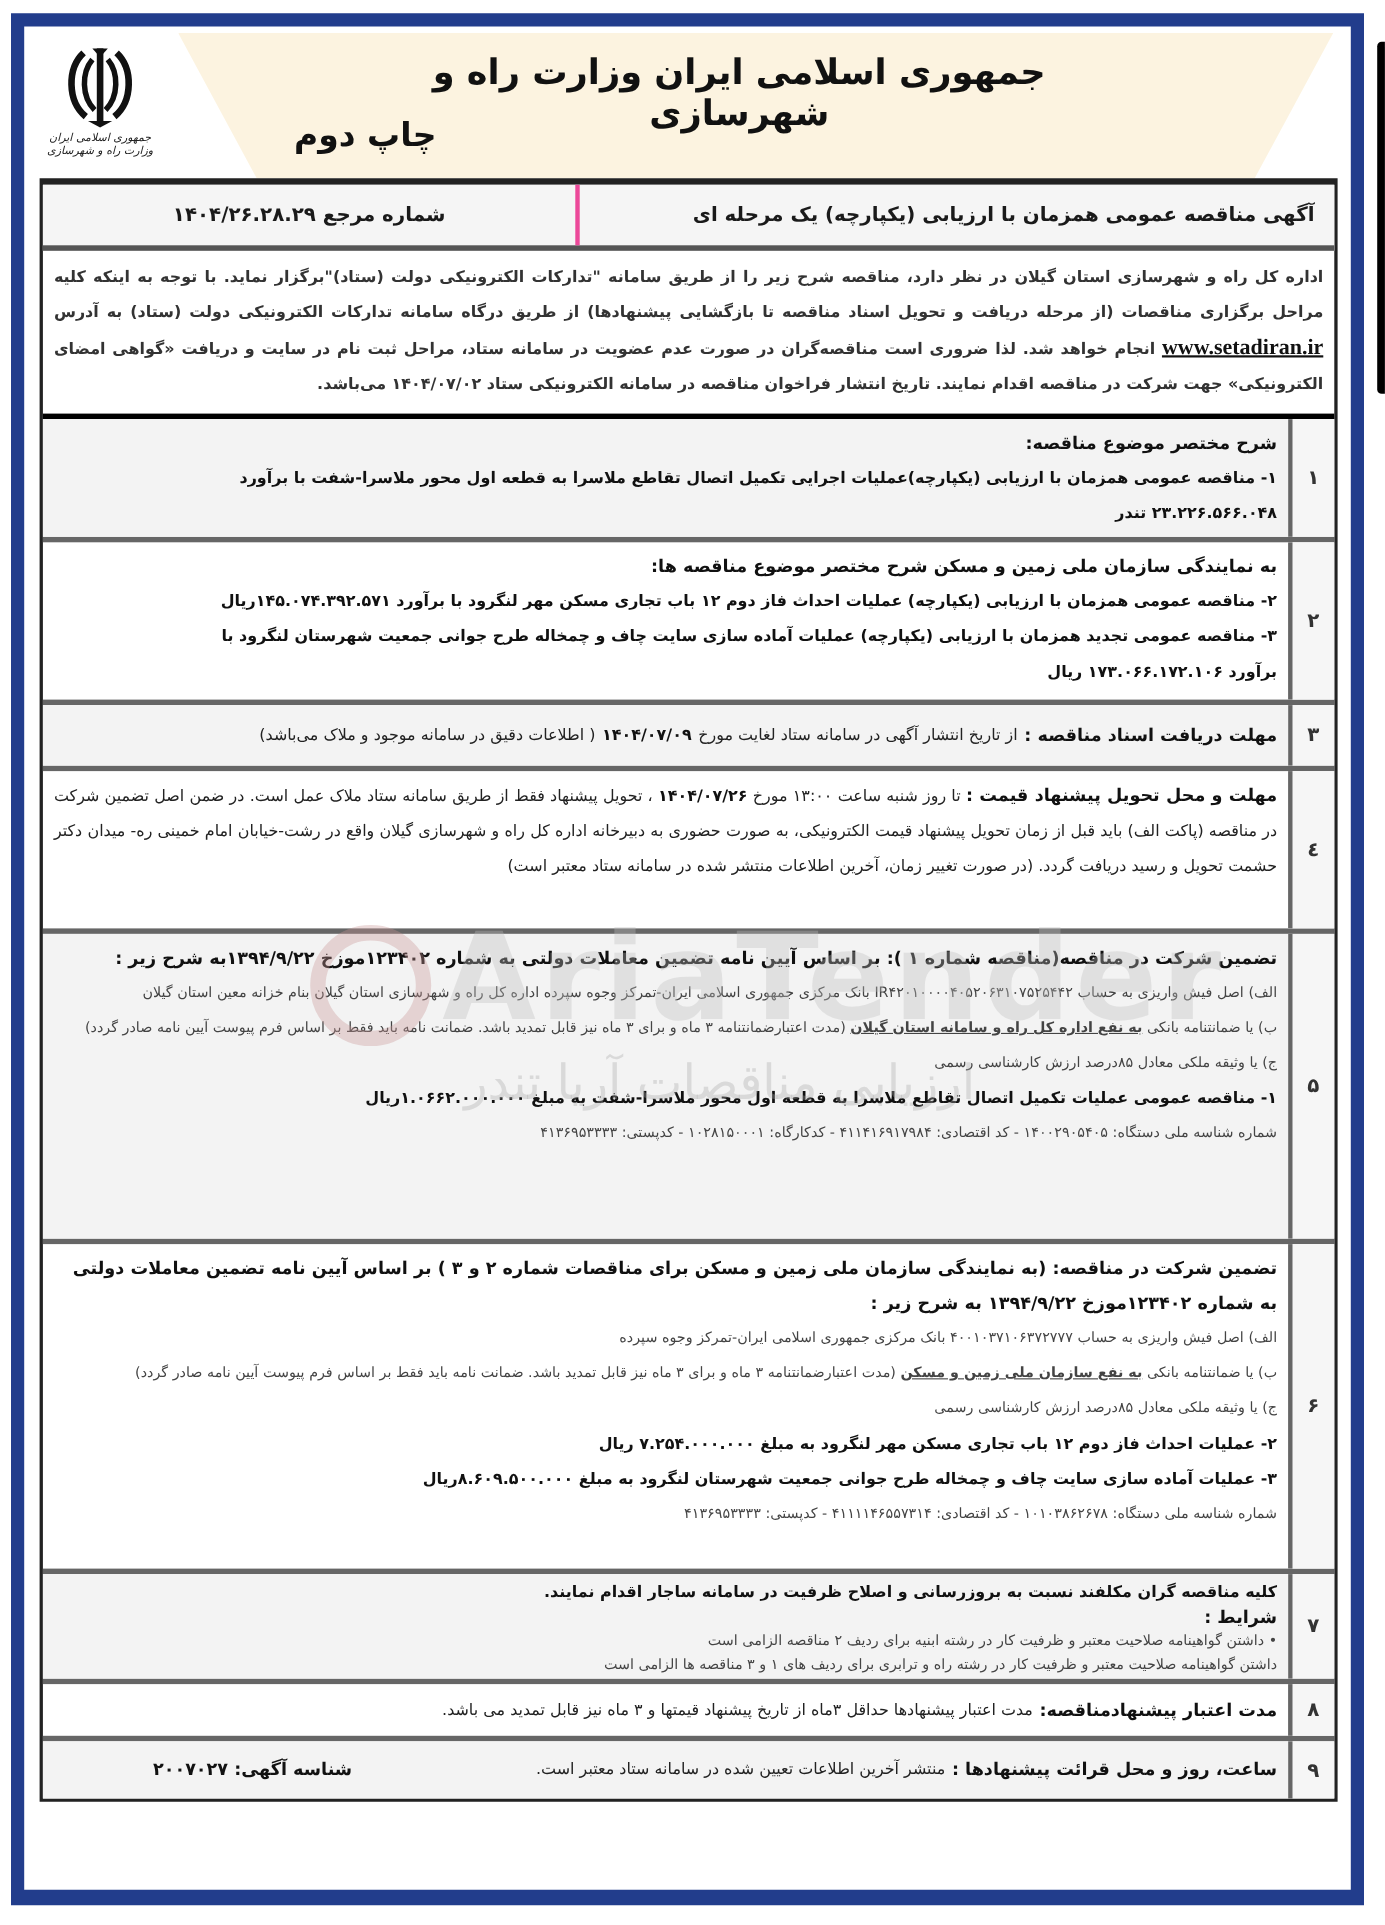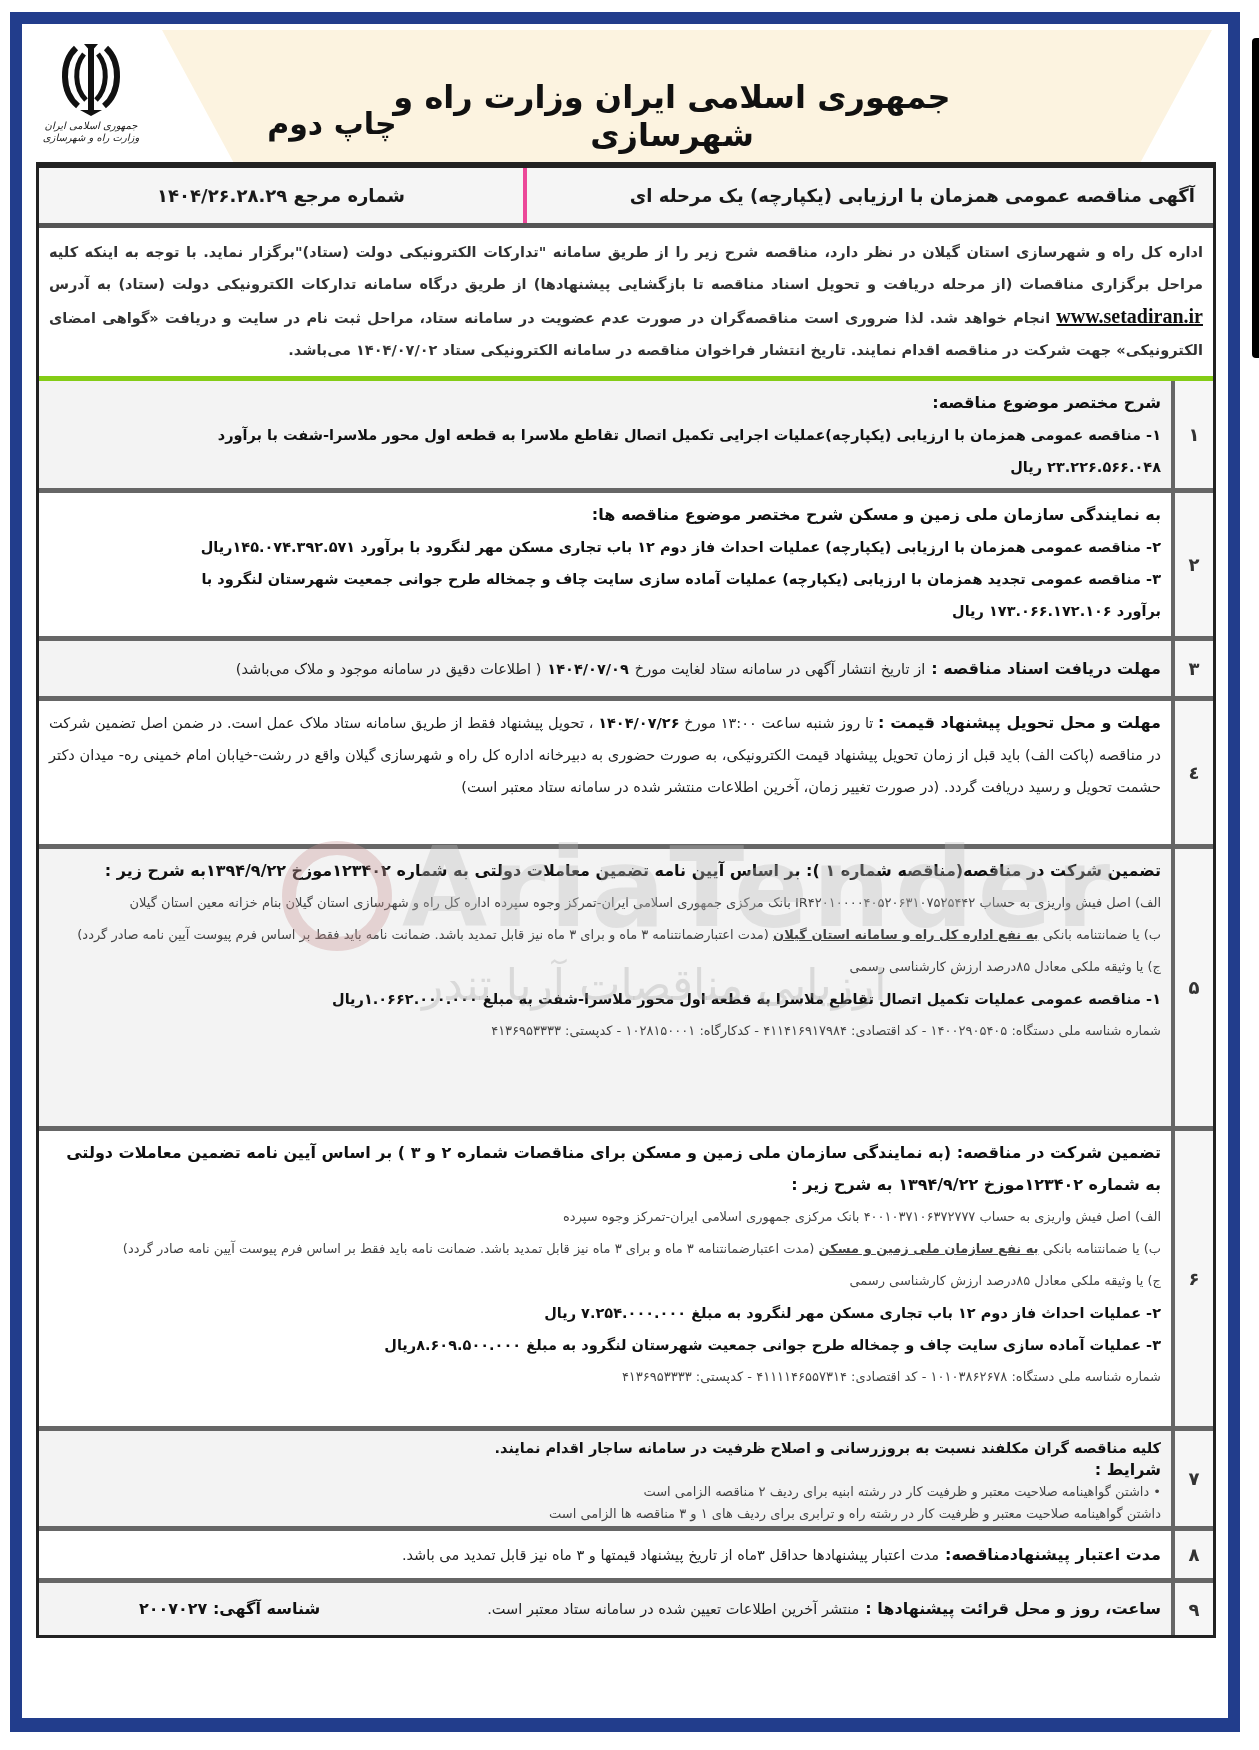--- a/index.html
+++ b/index.html
@@ -20,21 +20,21 @@
     .header-band {
       position: absolute; left: 140px; top: 6px; width: 1050px; height: 136px;
       background: #fcf3e0;
       clip-path: polygon(0 0, 100% 0, 93% 100%, 7% 100%);
     }
     .logo { position: absolute; left: 14px; top: 16px; width: 110px; height: 120px; text-align: center; }
     .logo svg { display: block; margin: 0 auto; }
     .logo-caption { font-size: 10px; line-height: 12px; color: #222; font-style: italic; }
     .title-1 {
       position: absolute; left: 330px; top: 22px; width: 640px; text-align: center; direction: rtl;
-      font-family: "DejaVu Sans", sans-serif; font-weight: bold; font-size: 32px; color: #111; margin-top: 32px;
+      font-family: "DejaVu Sans", sans-serif; font-weight: bold; font-size: 32px; color: #111;
     }
     .title-2 {
       position: absolute; left: 560px; top: 82px; width: 470px; text-align: right; direction: rtl;
       font-weight: bold; font-size: 30px; color: #111;
     }
     .title-print {
       position: absolute; left: 230px; top: 82px; width: 160px; text-align: center; direction: rtl;
       font-weight: bold; font-size: 30px; color: #111;
     }
 
@@ -44,21 +44,21 @@
       border: 3px solid #222; border-top: 6px solid #222;
       background: #fff; direction: rtl;
     }
     .head-row { display: flex; height: 60px; border-bottom: 5px solid #555; background: #f5f5f5; }
     .head-cell {
       display: flex; align-items: center; padding: 14px 18px; font-weight: bold; font-size: 18px;
     }
     .head-cell.title { width: 690px; border-left: 4px solid #ec4899; }
     .head-cell.ref { flex: 1; justify-content: center; }
 
-    .intro { padding: 8px 10px 10px; font-size: 14.5px; line-height: 32px; text-align: justify; border-bottom: 5px solid #84cc16; font-weight: bold; color: #333; }
+    .intro { padding: 8px 10px 10px; font-size: 14.5px; line-height: 32px; text-align: justify; border-bottom: 5px solid #000000; font-weight: bold; color: #333; }
     .intro .url { text-decoration: underline; font-family: "Liberation Serif", serif; font-size: 20px; color: #111; }
 
     .row { display: flex; border-bottom: 5px solid #666; }
     .row:last-child { border-bottom: none; }
     .num {
       width: 42px; flex: 0 0 42px; border-left: 4px solid #666; display: flex;
       align-items: center; justify-content: center; font-weight: bold; font-size: 18px; color: #333; background: #f6f6f6;
     }
     .content { flex: 1; padding: 6px 10px; font-size: 14.5px; line-height: 32px; color: #222; }
     .content.gray { background: #f3f3f3; }
@@ -117,21 +117,21 @@
       <span>اداره کل راه و شهرسازی استان گیلان در نظر دارد، مناقصه شرح زیر را از طریق سامانه "تدارکات الکترونیکی دولت (ستاد)"برگزار نماید. با توجه به اینکه کلیه مراحل برگزاری مناقصات (از مرحله دریافت و تحویل اسناد مناقصه تا بازگشایی پیشنهادها) از طریق درگاه سامانه تدارکات الکترونیکی دولت (ستاد) به آدرس</span>
       <span class="url">www.setadiran.ir</span>
       <span>انجام خواهد شد. لذا ضروری است مناقصه‌گران در صورت عدم عضویت در سامانه ستاد، مراحل ثبت نام در سایت و دریافت «گواهی امضای الکترونیکی» جهت شرکت در مناقصه اقدام نمایند. تاریخ انتشار فراخوان مناقصه در سامانه الکترونیکی ستاد ۱۴۰۴/۰۷/۰۲ می‌باشد.</span>
     </div>
 
     <div class="row" style="height:112px">
       <div class="num">۱</div>
       <div class="content gray">
         <span class="line lbl">شرح مختصر موضوع مناقصه:</span>
         <span class="line b">۱- مناقصه عمومی همزمان با ارزیابی (یکپارچه)عملیات اجرایی تکمیل اتصال تقاطع ملاسرا به قطعه اول محور ملاسرا-شفت با برآورد</span>
-        <span class="line b">۲۳.۲۲۶.۵۶۶.۰۴۸ ریال</span>
+        <span class="line b">۲۳.۲۲۶.۵۶۶.۰۴۸ تندر</span>
       </div>
     </div>
 
     <div class="row" style="height:148px">
       <div class="num">۲</div>
       <div class="content">
         <span class="line lbl">به نمایندگی سازمان ملی زمین و مسکن شرح مختصر موضوع مناقصه ها:</span>
         <span class="line b">۲- مناقصه عمومی همزمان با ارزیابی (یکپارچه)  عملیات احداث  فاز دوم ۱۲ باب تجاری مسکن مهر لنگرود با برآورد ۱۴۵.۰۷۴.۳۹۲.۵۷۱ریال</span>
         <span class="line b">۳- مناقصه عمومی  تجدید همزمان با ارزیابی (یکپارچه) عملیات آماده سازی سایت چاف و چمخاله طرح جوانی جمعیت شهرستان لنگرود با</span>
         <span class="line b">برآورد ۱۷۳.۰۶۶.۱۷۲.۱۰۶ ریال</span>

